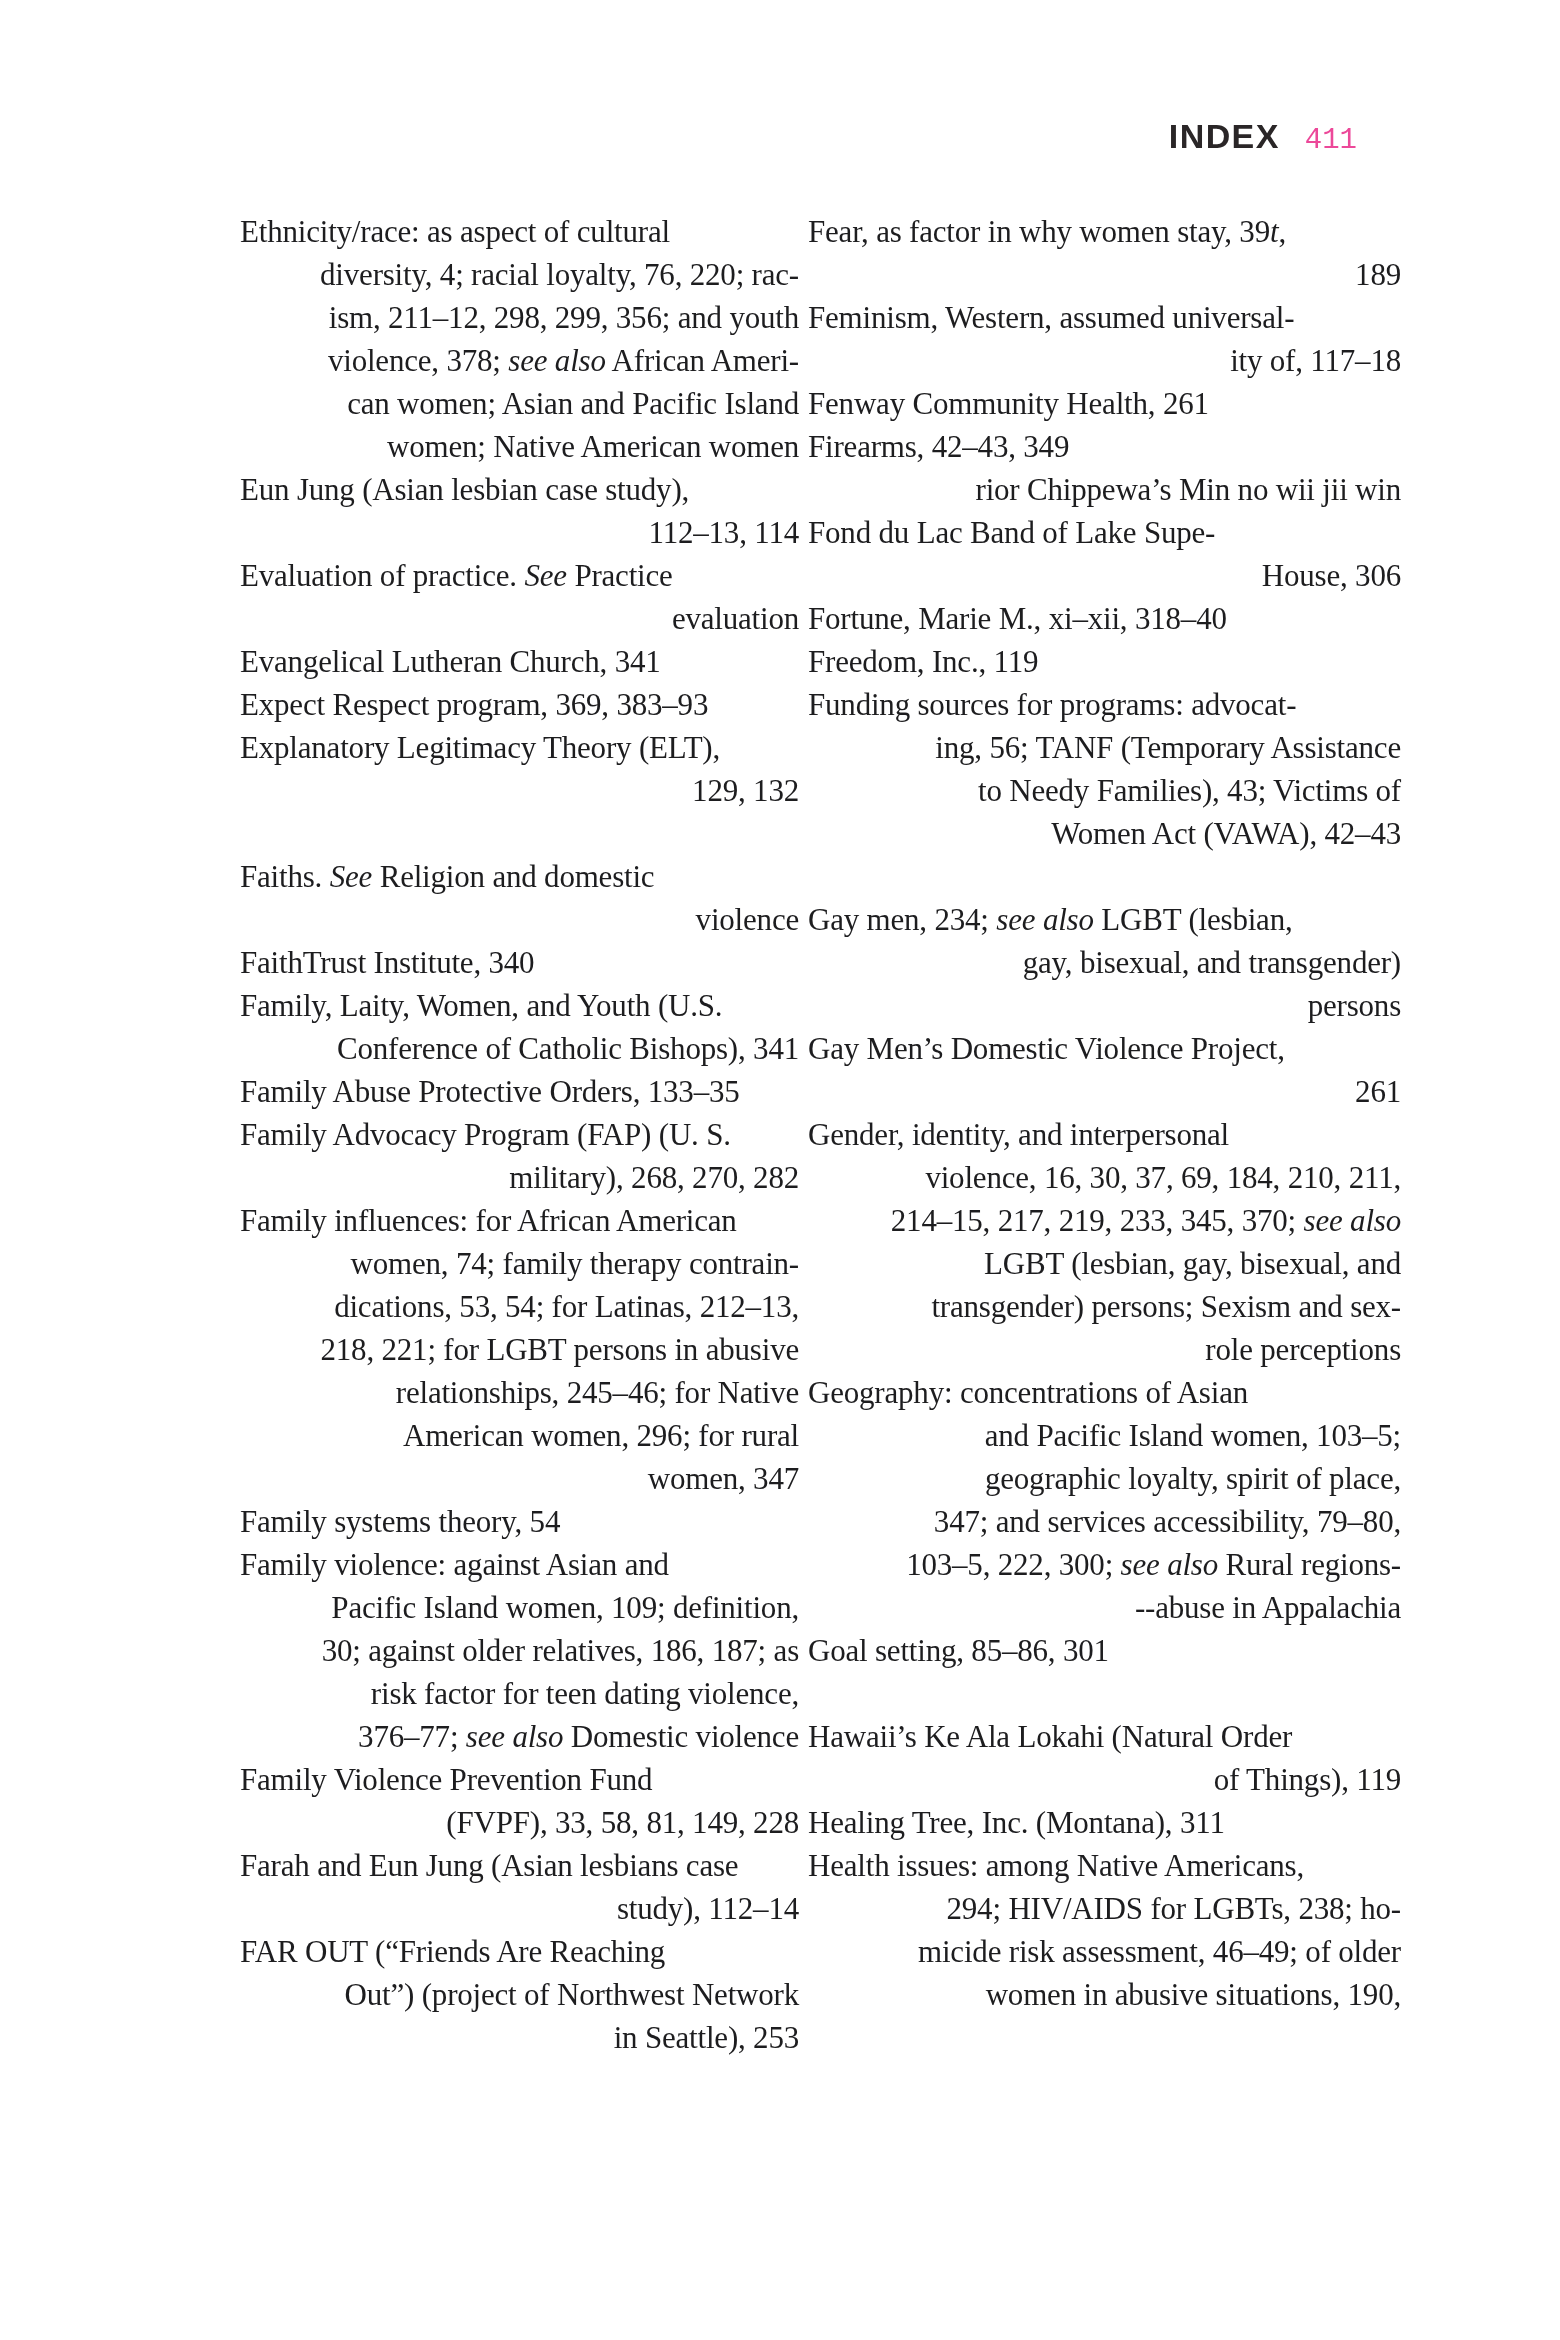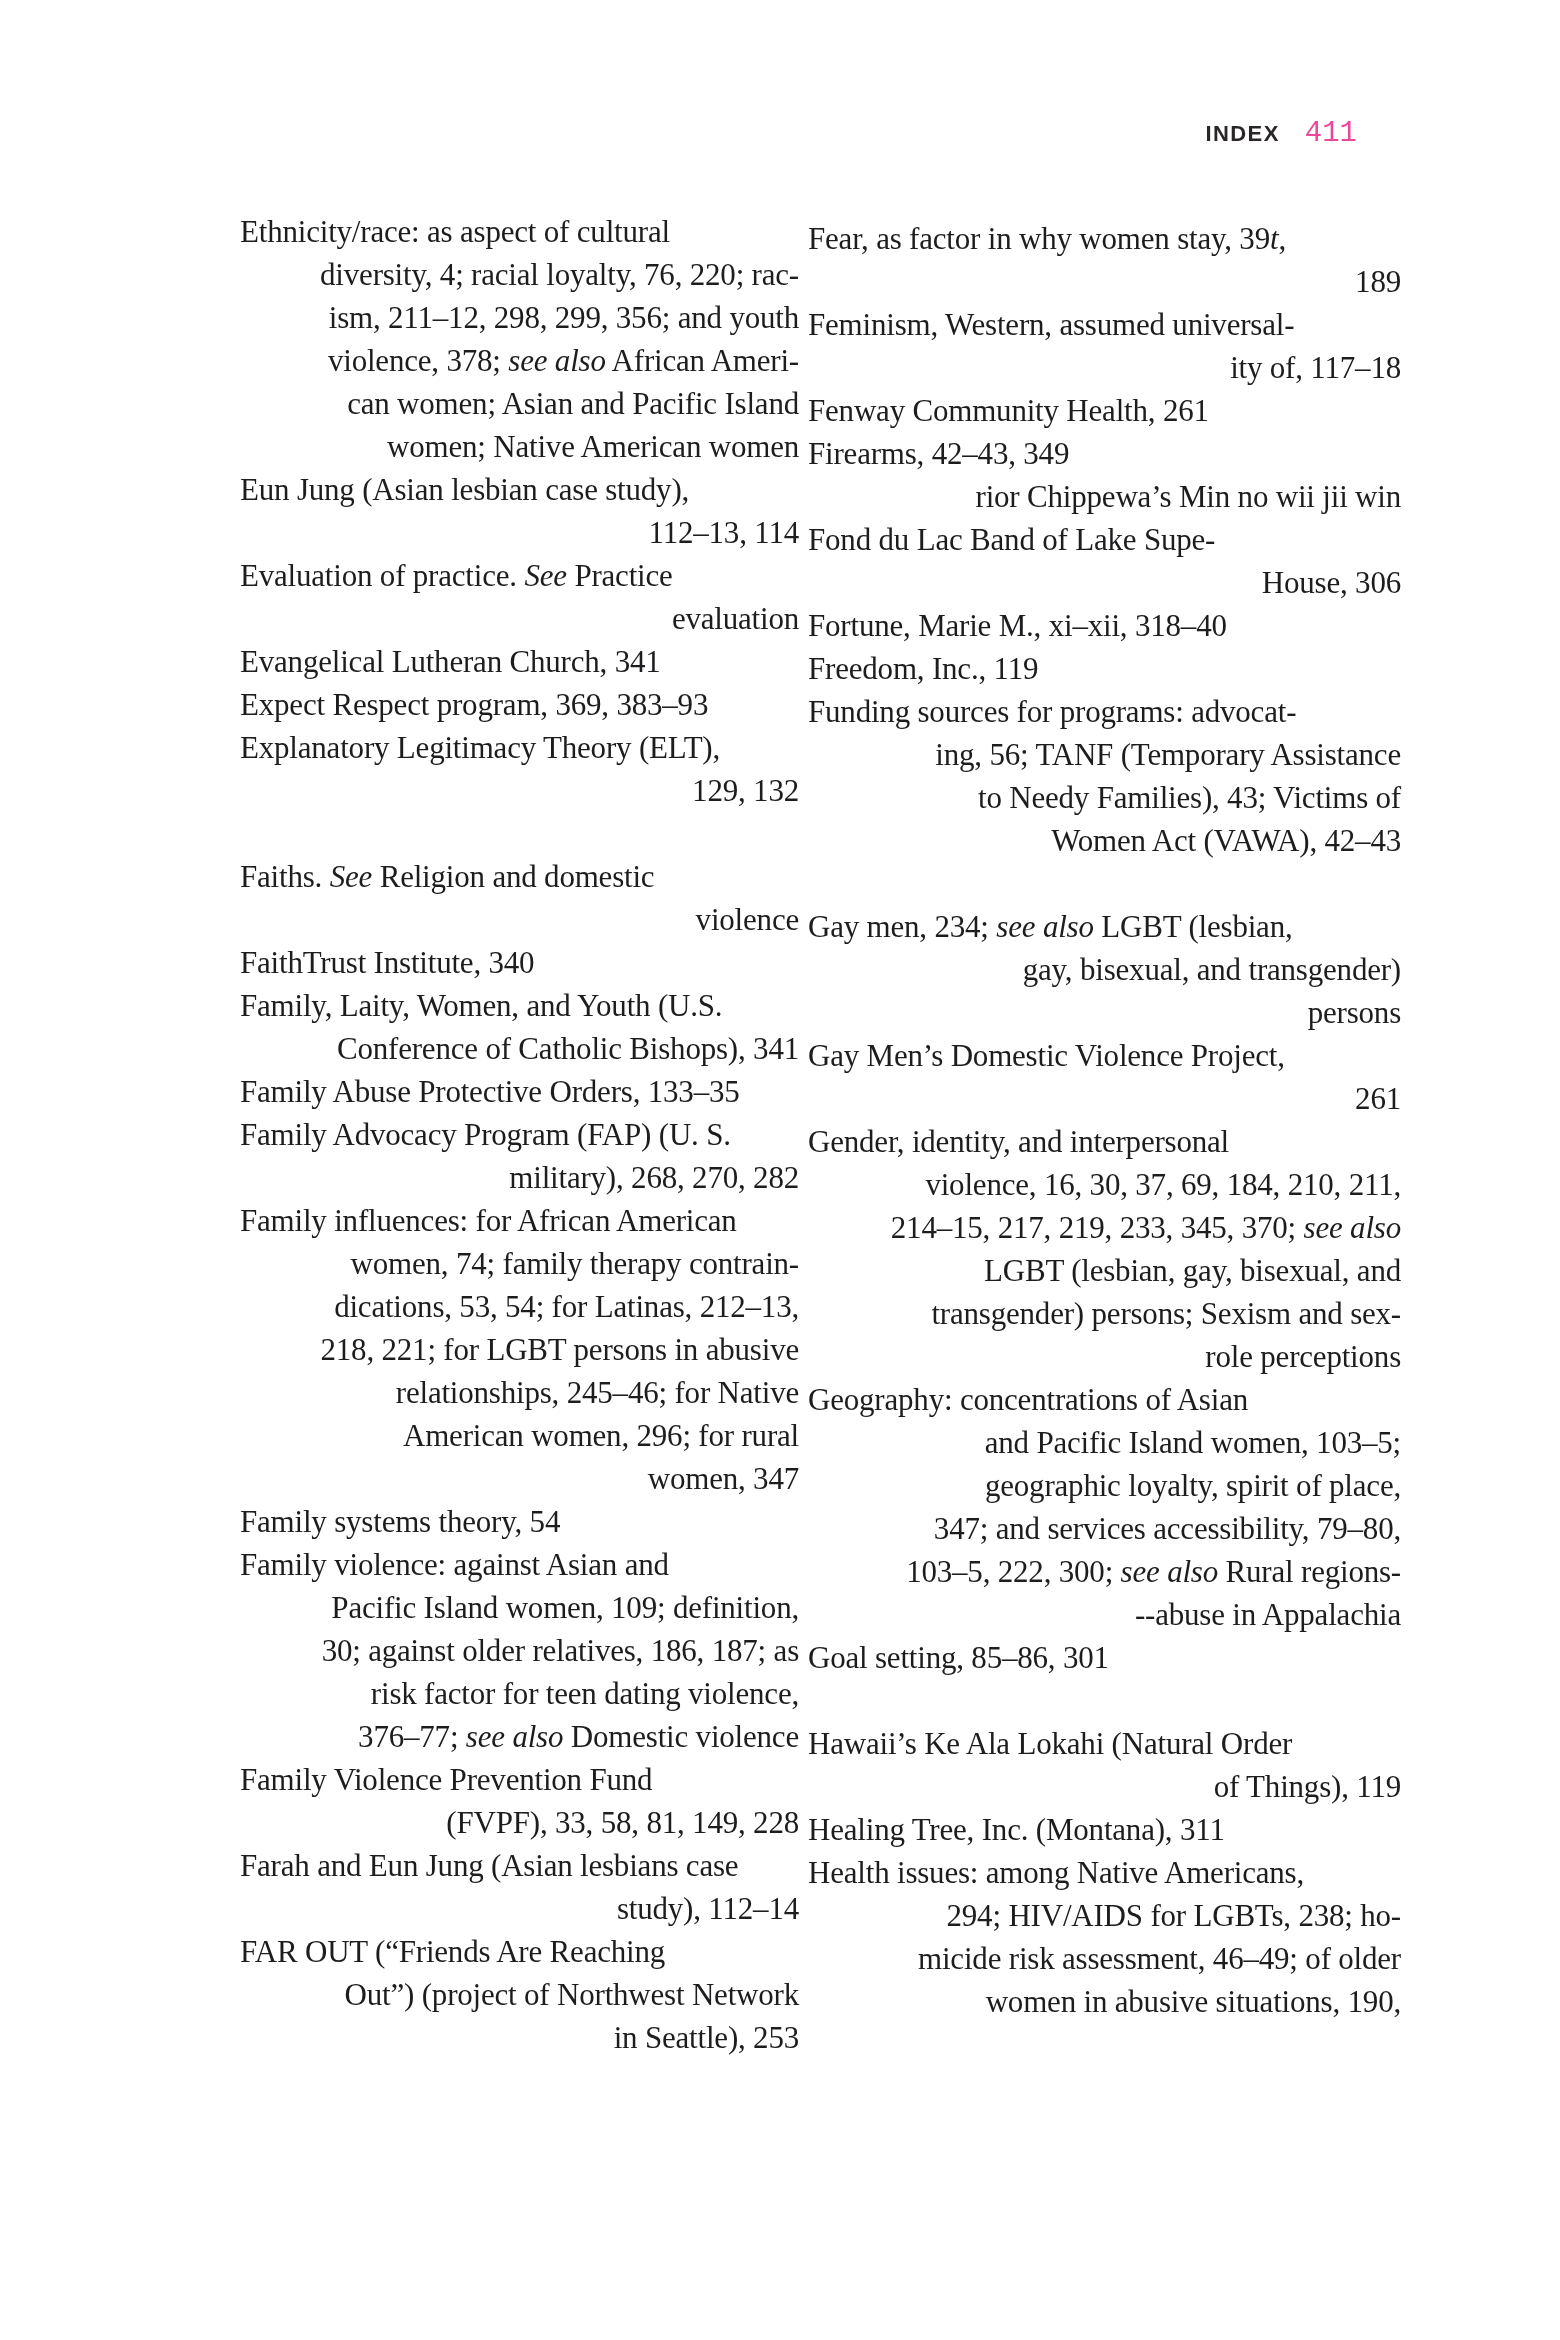--- a/index.html
+++ b/index.html
@@ -16,36 +16,36 @@
     position: absolute;
     top: 117px;
     left: 0;
     width: 1357px;
     text-align: right;
     white-space: nowrap;
   }
   .head-label {
     font-family: "Liberation Sans", sans-serif;
     font-weight: bold;
-    font-size: 22px;
+    font-size: 34px;
     letter-spacing: 1.4px;
     color: #2a2627;
   }
   .head-page {
     font-family: "Liberation Mono", monospace;
     font-size: 29px;
     margin-left: 25px;
     color: #ec4899;
   }
   .col {
     position: absolute;
     top: 210px;
   }
   .col-left  { left: 240px; width: 559px; }
-  .col-right { left: 808px; width: 593px; margin-top: 7px; }
+  .col-right { left: 808px; width: 593px; }
   .line {
     font-size: 31px;
     line-height: 43px;
     height: 43px;
     white-space: nowrap;
     letter-spacing: -0.2px;
   }
   .cont { padding-left: 38px; text-align: right; }
   .gap  { height: 43px; }
   .it   { font-style: italic; }

